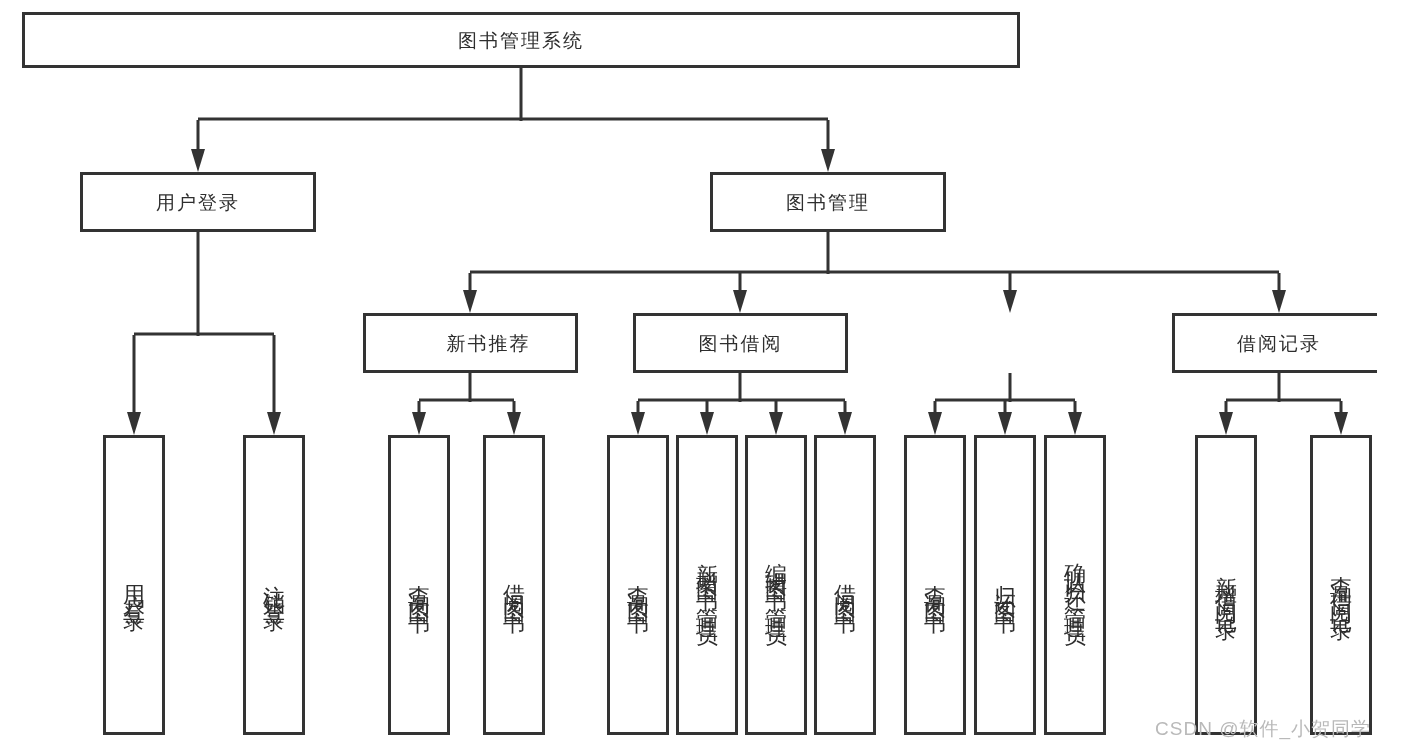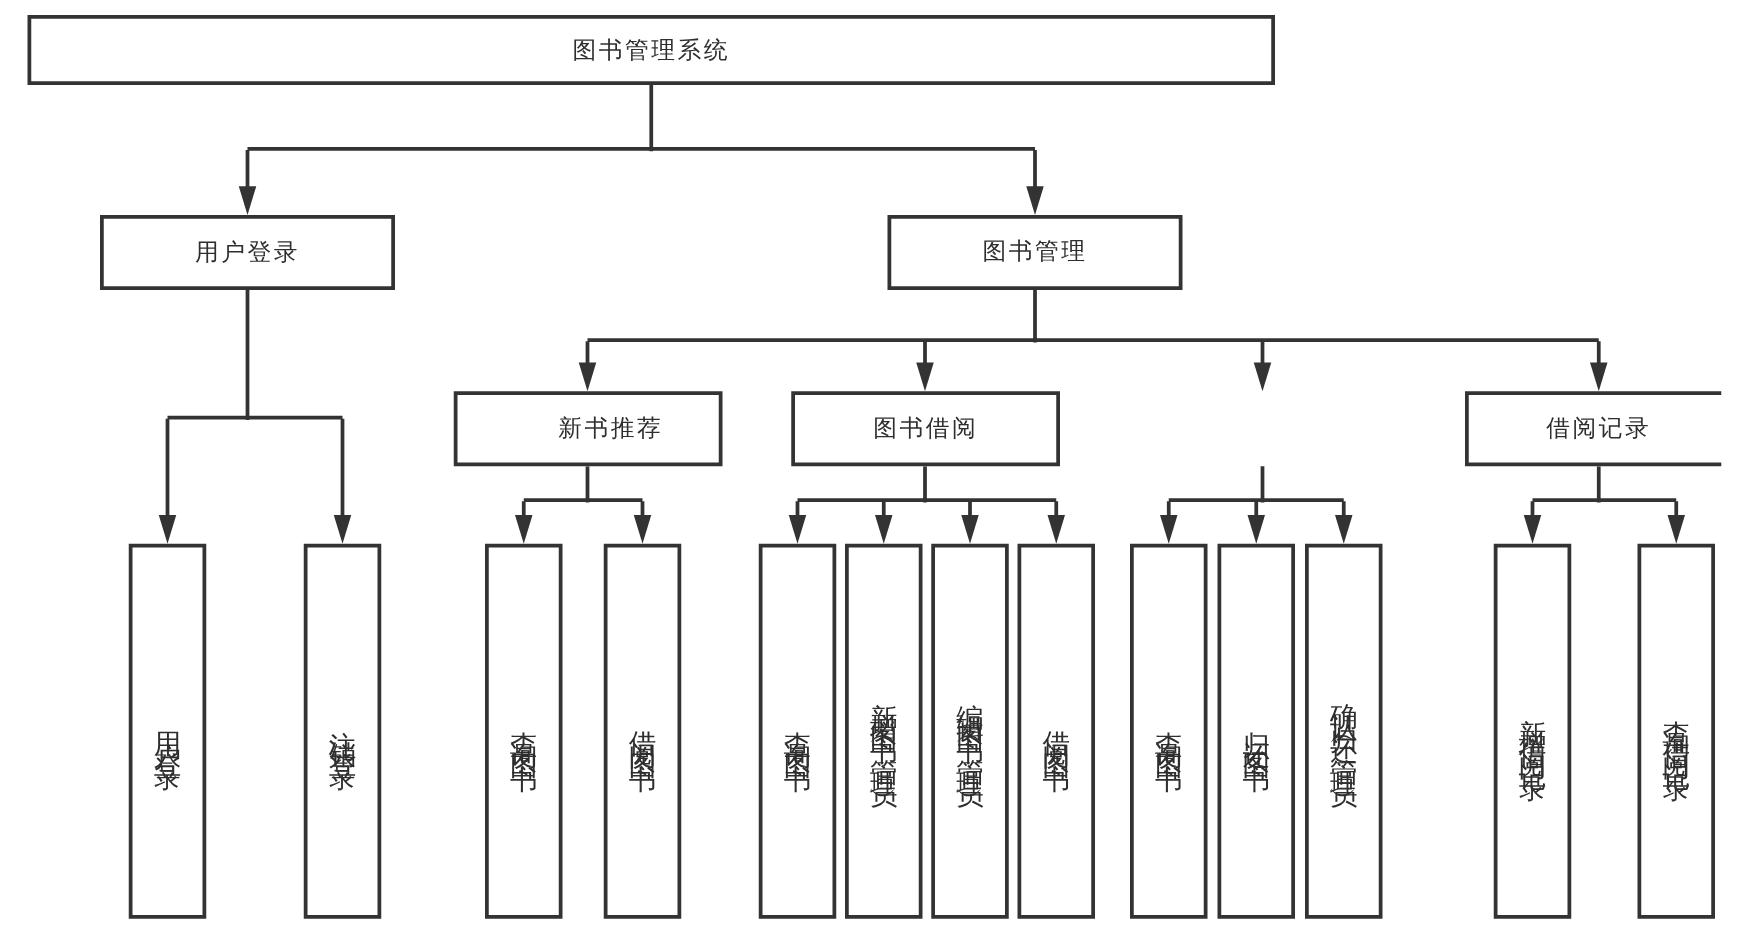--- a/index.html
+++ b/index.html
@@ -21,21 +21,21 @@
   .node{
     position:absolute;background:var(--box_bg);
     border:3px solid var(--line);box-sizing:border-box;
     display:flex;align-items:center;justify-content:center;
     color:var(--text);
   }
   .h-node span{font-size:19px;letter-spacing:2px;white-space:nowrap;line-height:1;}
   .root{left:22px;top:12px;width:998px;height:56px;}
   .lvl2{top:172px;width:236px;height:60px;}
   .n-user-login{left:80px;}
-  .n-book-mgmt{left:710px;font-family:Liberation Mono, monospace;}
+  .n-book-mgmt{left:710px;}
   .lvl3{top:313px;width:215px;height:60px;}
   .n-new-rec{left:363px;padding-left:36px;}
   .n-borrowing{left:633px;}
   .n-current{left:903px;}
   .n-records{left:1172px;width:214px;}
   .leaf{top:435px;width:62px;height:300px;}
   .leaf span{
     writing-mode:vertical-rl;text-orientation:mixed;
     font-size:22px;letter-spacing:9px;line-height:1;
     max-height:292px;
@@ -164,13 +164,14 @@
     <span>确认归还（管理员）</span>
   </div>
 
   <div class="node leaf lf12">
     <span>新增借阅记录</span>
   </div>
   <div class="node leaf lf13">
     <span>查询借阅记录</span>
   </div>
 
+  <div class="watermark">CSDN @软件_小贺同学</div>
 </div>
 
 </body></html>

